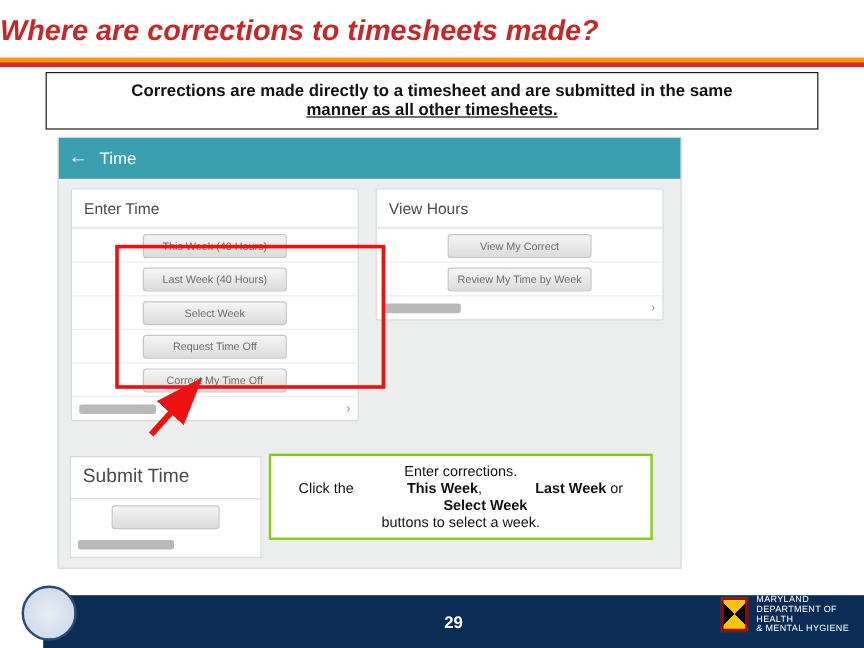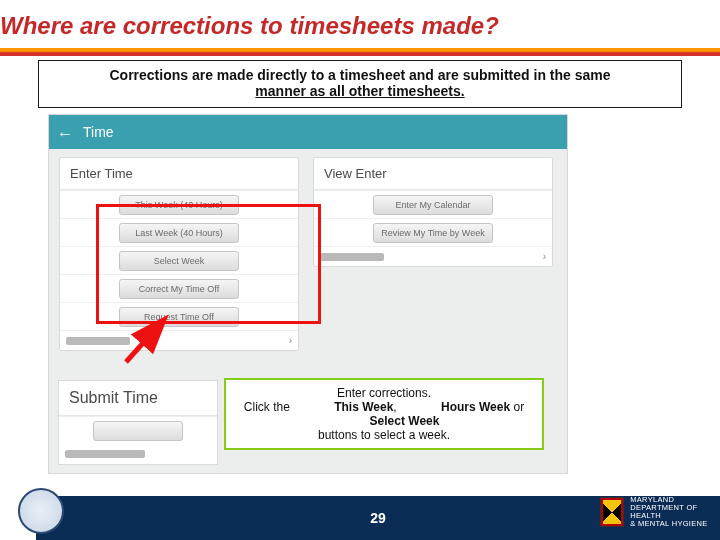--- a/index.html
+++ b/index.html
@@ -87,36 +87,36 @@
           <div class="row">
               <div class="btn">This Week (40 Hours)</div>
             </div>
           <div class="row">
               <div class="btn">Last Week (40 Hours)</div>
             </div>
           <div class="row">
               <div class="btn">Select Week</div>
             </div>
           <div class="row">
-              <div class="btn">Correct My Time Off</div>
+              <div class="btn">Request Time Off</div>
             </div>
           <div class="row">
-              <div class="btn">Request Time Off</div>
+              <div class="btn">Correct My Time Off</div>
             </div>
           <div class="row-footer">
               <div class="bar"></div>
               <span class="chev">›</span>
             </div>
         </div>
       </div>
       <div class="wd-col">
         <div class="card">
-          <div class="card-h">View Enter</div>
+          <div class="card-h">View Hours</div>
           <div class="row">
-              <div class="btn">Enter My Calendar</div>
+              <div class="btn">View My Correct</div>
             </div>
           <div class="row">
               <div class="btn">Review My Time by Week</div>
             </div>
           <div class="row-footer">
               <div class="bar"></div>
               <span class="chev">›</span>
             </div>
         </div>
       </div>
@@ -140,21 +140,21 @@
         <marker id="ah" markerWidth="8" markerHeight="8" refX="6" refY="3" orient="auto">
           <path d="M0,0 L8,3 L0,6 Z" fill="#e11"></path>
         </marker>
       </defs>
     <line x1="8" y1="52" x2="44" y2="12" stroke="#e11" stroke-width="5" marker-end="url(#ah)"></line>
   </svg>
 
   <div class="green-box" style="left:224px; top:378px; width:320px;">
     <div>Enter corrections.</div>
     <div>
-      <span>Click the </span><b>This Week</b><span>, </span><b>Hours Week</b><span> or </span><b>Select Week</b>
+      <span>Click the </span><b>This Week</b><span>, </span><b>Last Week</b><span> or </span><b>Select Week</b>
     </div>
     <div>buttons to select a week.</div>
   </div>
 
   <div class="footer-bar">
     <span>29</span>
   </div>
   <div class="seal"></div>
   <div class="md-logo">
     <div class="md-flag"></div>

